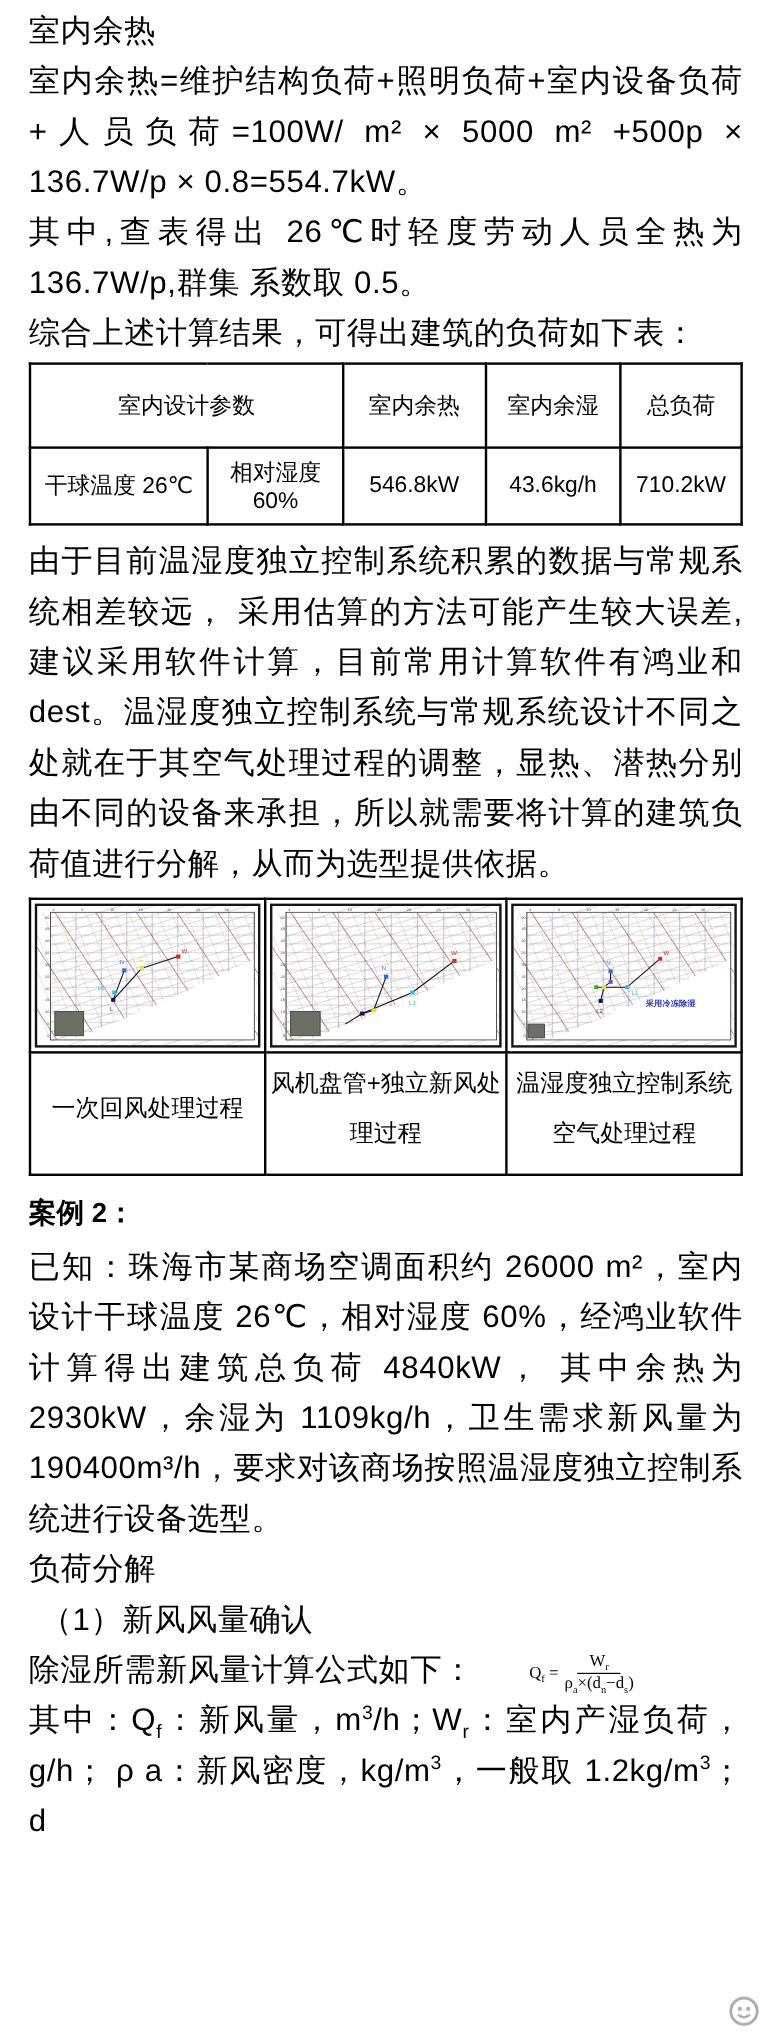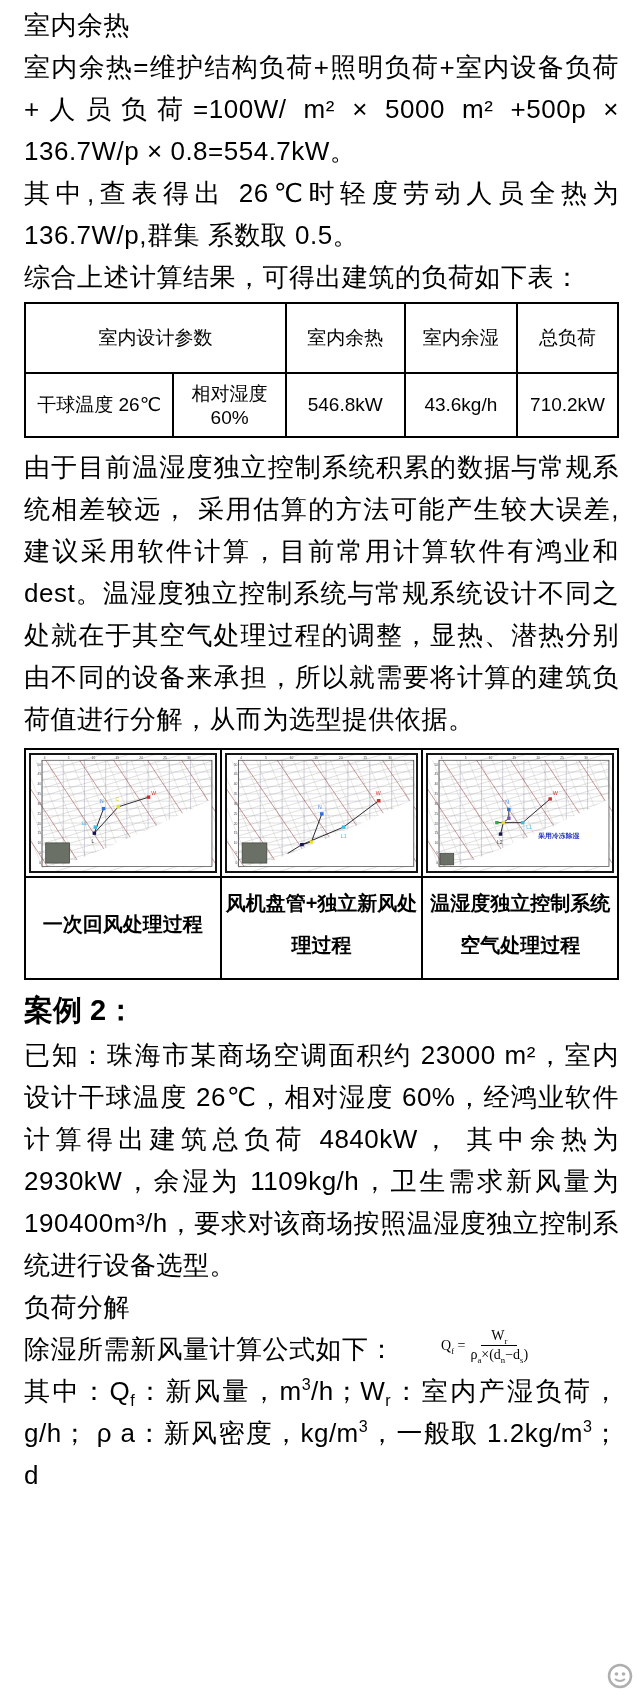--- a/index.html
+++ b/index.html
@@ -13,27 +13,27 @@
   sub,sup{font-size:62%;line-height:0;}
   
   table.results{width:100%;border-collapse:collapse;margin:4px 0 8px 0;table-layout:fixed;}
   table.results td{border:2px solid #000;text-align:center;vertical-align:middle;
     font-size:19px;font-weight:500;padding:2px;}
   table.results tr.hdr td{height:64px;}
   table.results tr.dat td{height:58px;}
   
   table.charts{width:100%;border-collapse:collapse;margin:8px 0 6px 0;table-layout:fixed;}
   table.charts td{border:2px solid #000;text-align:center;vertical-align:middle;padding:3px;}
-  table.charts td.cap{font-size:20px;font-weight:700;line-height:42px;padding:4px 2px 12px 2px;}
+  table.charts td.cap{font-size:20px;font-weight:400;line-height:42px;padding:4px 2px 12px 2px;}
   svg.chart-img{display:block;width:100%;height:120px;background:#fff;border:2px solid #151515;box-sizing:border-box;}
   
-  .case-heading{font-size:29px;font-weight:bold;line-height:48px;margin:2px 0 0 0;}
+  .case-heading{font-size:23px;font-weight:bold;line-height:48px;margin:2px 0 0 0;}
   .indent1{padding-left:10px;}
   
-  .formula-row{display:flex;align-items:flex-start;}
+  .formula-row{display:flex;align-items:flex-end;}
   .formula{display:inline-flex;align-items:center;
     font-family:"Liberation Serif","DejaVu Serif",serif;font-size:14px;margin-left:46px;}
   .formula .frac{display:inline-flex;flex-direction:column;align-items:center;margin-left:5px;}
   .formula .num{border-bottom:1.5px solid #000;padding:0 10px 1px 10px;}
   .formula .den{padding-top:1px;}
   
   .watermark{position:absolute;right:10px;bottom:6px;display:flex;align-items:center;gap:5px;
     color:rgba(110,110,110,0.55);font-size:24px;font-weight:bold;pointer-events:none;}
 </style>
 </head>
@@ -407,22 +407,23 @@
     </tr>
     <tr>
       <td class="cap">一次回风处理过程</td>
       <td class="cap">风机盘管+独立新风处理过程</td>
       <td class="cap">温湿度独立控制系统空气处理过程</td>
     </tr>
   </tbody>
     </table>
 
   <p class="case-heading">案例 2：</p>
-  <p class="body">已知：珠海市某商场空调面积约 23000 m²，室内设计干球温度 26℃，相对湿度 60%，经鸿业软件计算得出建筑总负荷 4840kW， 其中余热为 2930kW，余湿为 1109kg/h，卫生需求新风量为 190400m³/h，要求对该商场按照温湿度独立控制系统进行设备选型。</p>
+  <p class="body">已知：珠海市某商场空调面积约 26000 m²，室内设计干球温度 26℃，相对湿度 60%，经鸿业软件计算得出建筑总负荷 4840kW， 其中余热为 2930kW，余湿为 1109kg/h，卫生需求新风量为 190400m³/h，要求对该商场按照温湿度独立控制系统进行设备选型。</p>
   <p class="body plain">负荷分解</p>
+  <p class="body plain indent1">（1）新风风量确认</p>
 
   <div class="formula-row">
     <p class="body plain">除湿所需新风量计算公式如下：</p>
     <span class="formula">
       <span class="f-lhs"><span>Q</span><sub>f</sub><span> =</span></span>
       <span class="frac">
         <span class="num"><span>W</span><sub>r</sub></span>
         <span class="den"><span>ρ</span><sub>a</sub><span>×(d</span><sub>n</sub><span>−d</span><sub>s</sub><span>)</span></span>
       </span>
     </span>

